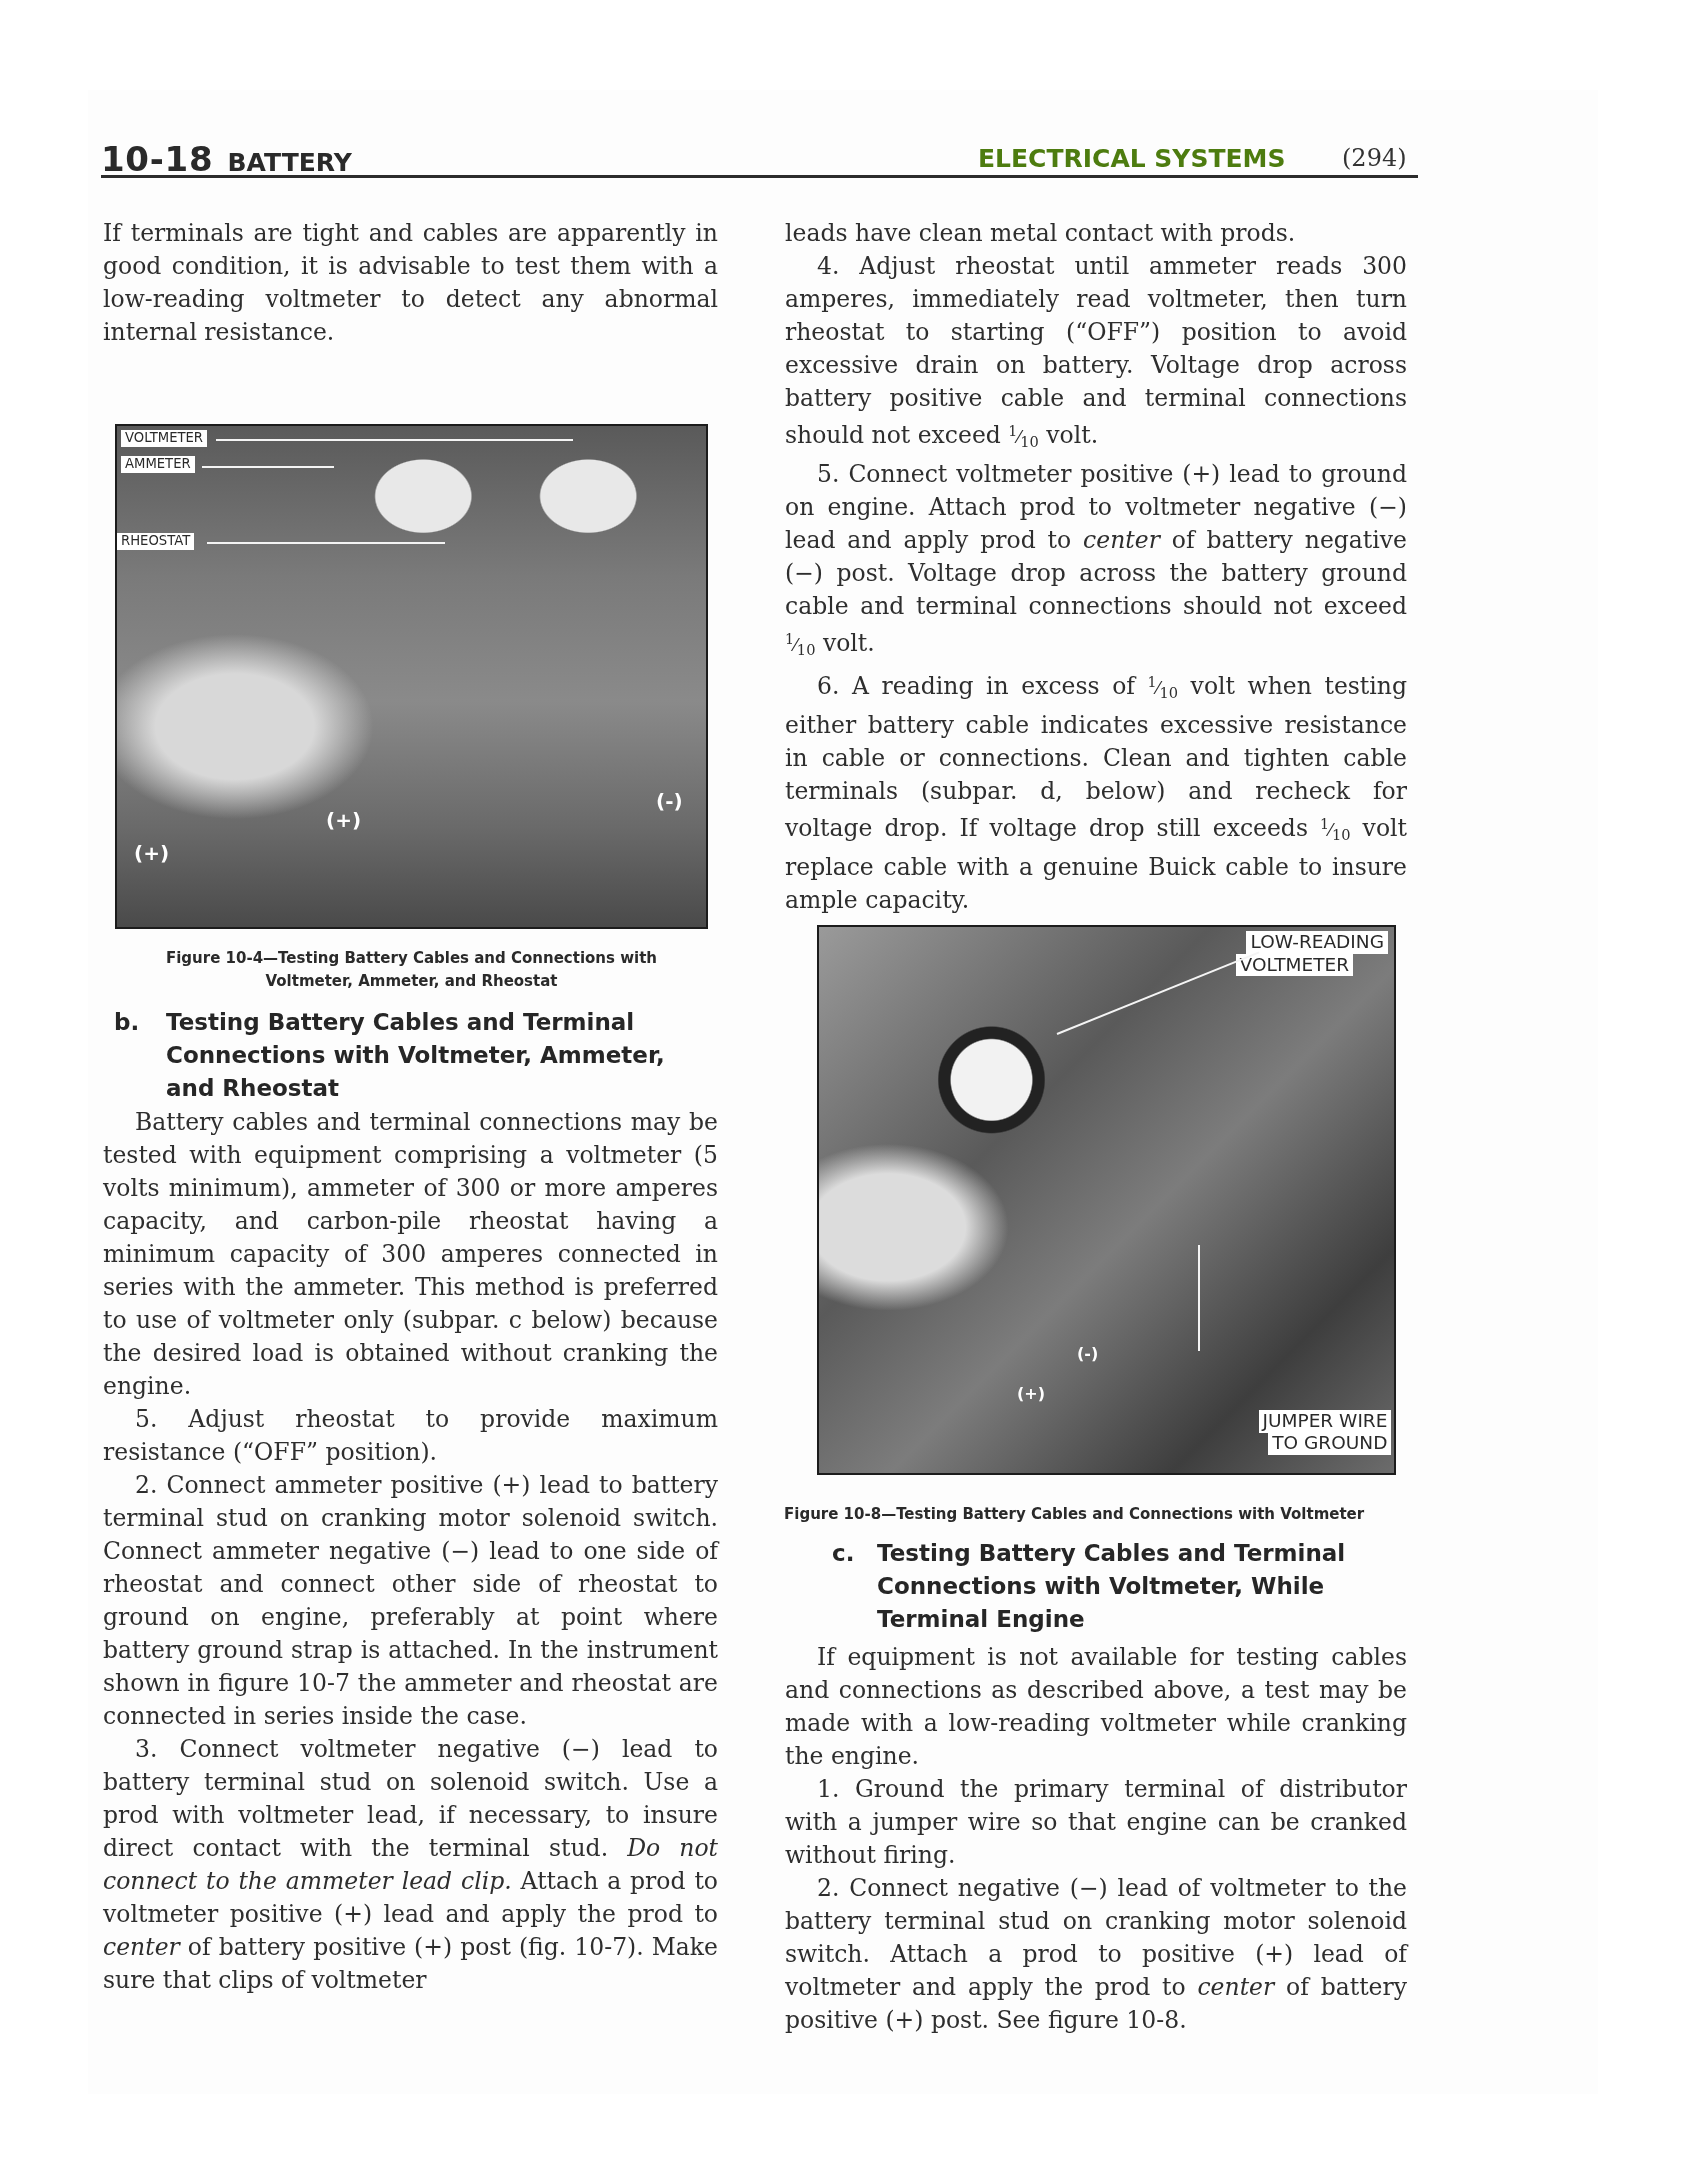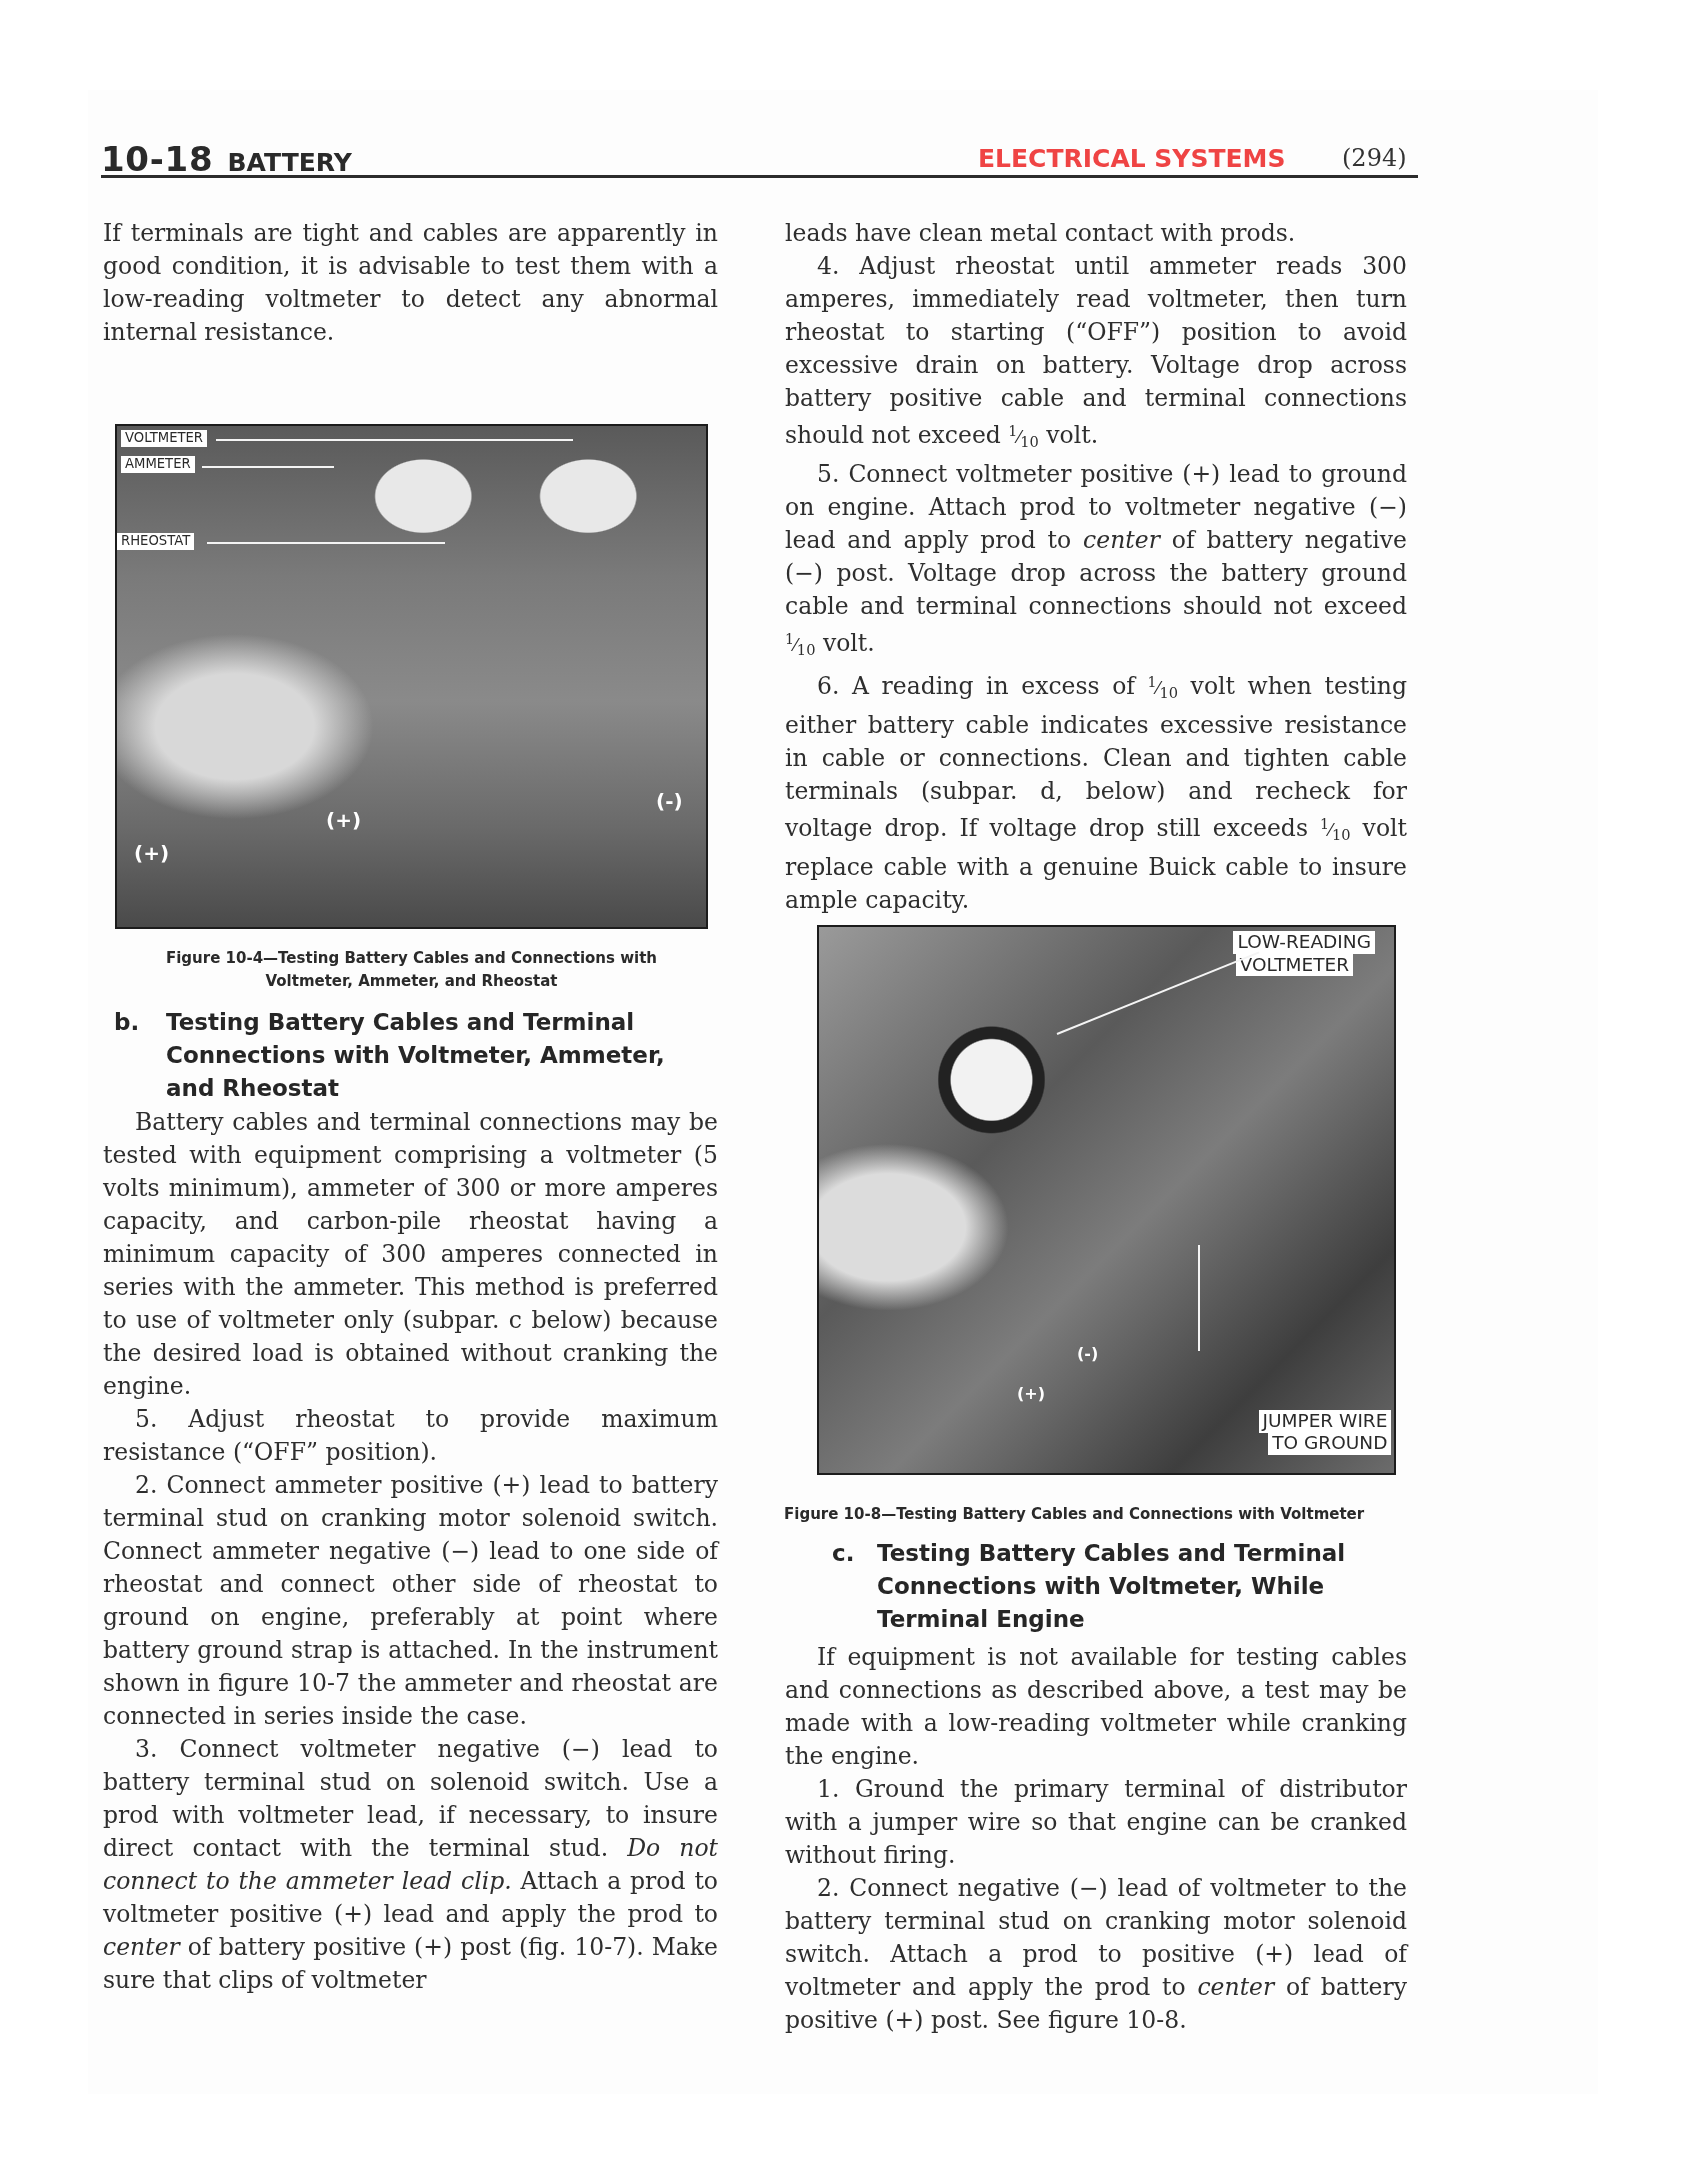--- a/index.html
+++ b/index.html
@@ -1,21 +1,21 @@
 <!DOCTYPE html>
 <html style="font-size:10.6px"><head>
 <meta charset="utf-8">
 <style>
   html, body { margin:0; padding:0; }
   body { width:1687px; height:2183px; background:#ffffff; position:relative; overflow:hidden; }
   .page { position:absolute; left:88px; top:90px; width:1510px; height:2004px; background:#fdfdfd; }
   .hdr-left { position:absolute; left:101px; top:139px; font-family:"DejaVu Sans", sans-serif; font-weight:bold; color:#2a2a2a; white-space:nowrap; }
   .hdr-num { font-size:34px; letter-spacing:0.7px; }
   .hdr-sec { font-size:25px; margin-left:10.6px; }
-  .hdr-right { position:absolute; left:978px; top:144px; font-family:"DejaVu Sans", sans-serif; font-weight:bold; font-size:25px; color:#ef4444; white-space:nowrap; }
+  .hdr-right { position:absolute; left:978px; top:144px; font-family:"DejaVu Sans", sans-serif; font-weight:bold; font-size:25px; color:#4d7c0f; white-space:nowrap; }
   .hdr-page { position:absolute; left:1342px; top:144px; font-family:"DejaVu Serif", serif; font-size:24px; color:#333; }
   .hdr-rule { position:absolute; left:101px; top:175px; width:1317px; height:3.3px; background:#2c2c2c; }
   .col { position:absolute; font-family:"DejaVu Serif", serif; color:#2e2e2e; font-size:23.5px; line-height:33px; text-align:justify; }
   .col p { margin:0; }
   .col p.indent { text-indent:32px; }
   .colL { left:103px; width:615px; }
   .colR { left:785px; width:622px; }
   em { font-style:italic;margin-top:36px; }
   .frac { font-size:17px; }
   .frac sub { font-size:14.6px; }
@@ -90,21 +90,21 @@
 </div>
 
 <div class="col colR" style="top:217px;">
   <p>leads have clean metal contact with prods.</p>
   <p class="indent"><span>4. Adjust rheostat until ammeter reads 300 amperes, immediately read voltmeter, then turn rheostat to starting (“OFF”) position to avoid excessive drain on battery. Voltage drop across battery positive cable and terminal connections should not exceed </span><span class="frac"><sup>1</sup>⁄<sub>10</sub></span><span> volt.</span></p>
   <p class="indent"><span>5. Connect voltmeter positive (+) lead to ground on engine. Attach prod to voltmeter negative (−) lead and apply prod to </span><em>center</em><span> of battery negative (−) post. Voltage drop across the battery ground cable and terminal connections should not exceed </span><span class="frac"><sup>1</sup>⁄<sub>10</sub></span><span> volt.</span></p>
   <p class="indent"><span>6. A reading in excess of </span><span class="frac"><sup>1</sup>⁄<sub>10</sub></span><span> volt when testing either battery cable indicates excessive resistance in cable or connections. Clean and tighten cable terminals (subpar. d, below) and recheck for voltage drop. If voltage drop still exceeds </span><span class="frac"><sup>1</sup>⁄<sub>10</sub></span><span> volt replace cable with a genuine Buick cable to insure ample capacity.</span></p>
 </div>
 
 <div class="figure fig8">
-  <div class="fig-label" style="right:19px;top:4px;">LOW-READING</div>
+  <div class="fig-label" style="right:6px;top:4px;">LOW-READING</div>
   <div class="fig-label" style="right:41px;top:26.5px;">VOLTMETER</div>
   <div class="leader" style="left:238px;top:106px;width:218px;transform:rotate(-22deg);"></div>
   <div class="leader" style="left:380px;top:423px;width:106px;transform:rotate(-90deg);"></div>
   <div class="fig-label" style="right:2.6px;top:483px;">JUMPER WIRE</div>
   <div class="fig-label" style="right:2.6px;top:505px;margin-left:46px;">TO GROUND</div>
   <div style="position:absolute;left:258px;top:417px;color:#fff;font-family:'DejaVu Sans',sans-serif;font-weight:bold;font-size:16px;">(-)</div>
   <div style="position:absolute;left:198px;top:457px;color:#fff;font-family:'DejaVu Sans',sans-serif;font-weight:bold;font-size:16px;">(+)</div>
 </div>
 <div class="caption" style="left:784px;top:1503px;width:622px;text-align:left;white-space:nowrap;overflow:hidden;">Figure 10-8—Testing Battery Cables and Connections with Voltmeter</div>
 

